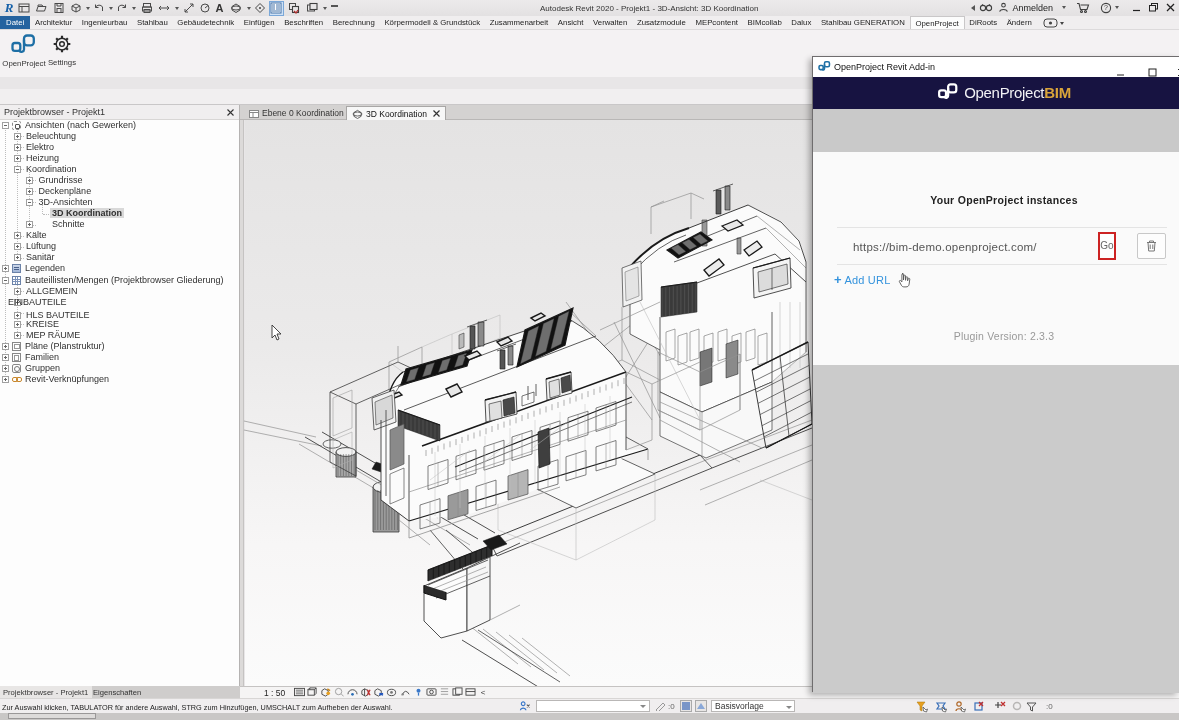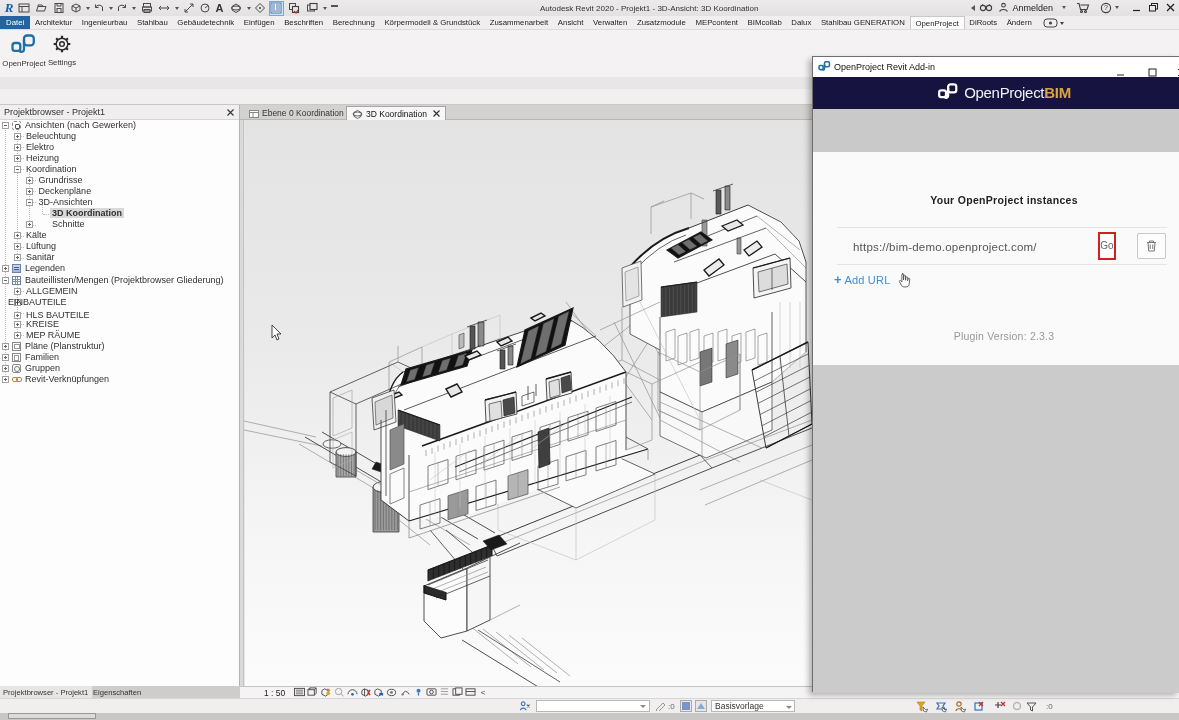--- a/index.html
+++ b/index.html
@@ -834,20 +834,21 @@
           <rect x="4" y="1" width="7" height="7" fill="#f5f4f4" stroke="#444"></rect>
         </svg>
         <svg width="11" height="10" viewBox="0 0 12 11" style="margin-right:2.2px;">
           <rect x="1" y="2" width="10" height="7" stroke="#444" fill="none" stroke-width="1"></rect>
           <path d="M1 5 h10" stroke="#444" fill="none" stroke-width="1"></path>
         </svg>
         <span style="font-size:8px;color:#333;margin-left:2px;">&lt;</span>
       </span>
     </div>
   <div class="abs" id="statusbar">
+      <span style="position:absolute;left:2px;top:4px;">Zur Auswahl klicken, TABULATOR für andere Auswahl, STRG zum Hinzufügen, UMSCHALT zum Aufheben der Auswahl.</span>
     <svg width="12" height="11" viewBox="0 0 12 12" style="position:absolute;left:519px;top:2px;">
         <circle cx="4" cy="3" r="2" fill="none" stroke="#3a78c9" stroke-width="1.2"></circle>
         <path d="M1 10 c0-3 6-3 6 0" fill="none" stroke="#3a78c9" stroke-width="1.2"></path>
         <path d="M8 4 l3 3 M11 4 l-3 3" stroke="#555" stroke-width="1.1"></path>
       </svg>
     <span style="position:absolute;left:536px;top:1px;width:114px;height:12px;background:#fff;border:1px solid #b9b7b6;"></span>
     <span style="position:absolute;left:640px;top:6px;width:0;height:0;border-left:3px solid transparent;border-right:3px solid transparent;border-top:3.5px solid #888;"></span>
     <svg width="12" height="10" viewBox="0 0 12 10" style="position:absolute;left:655px;top:2px;">
         <path d="M1 9 L8 2 l2 2 -7 7 z" fill="none" stroke="#999"></path>
       </svg>

